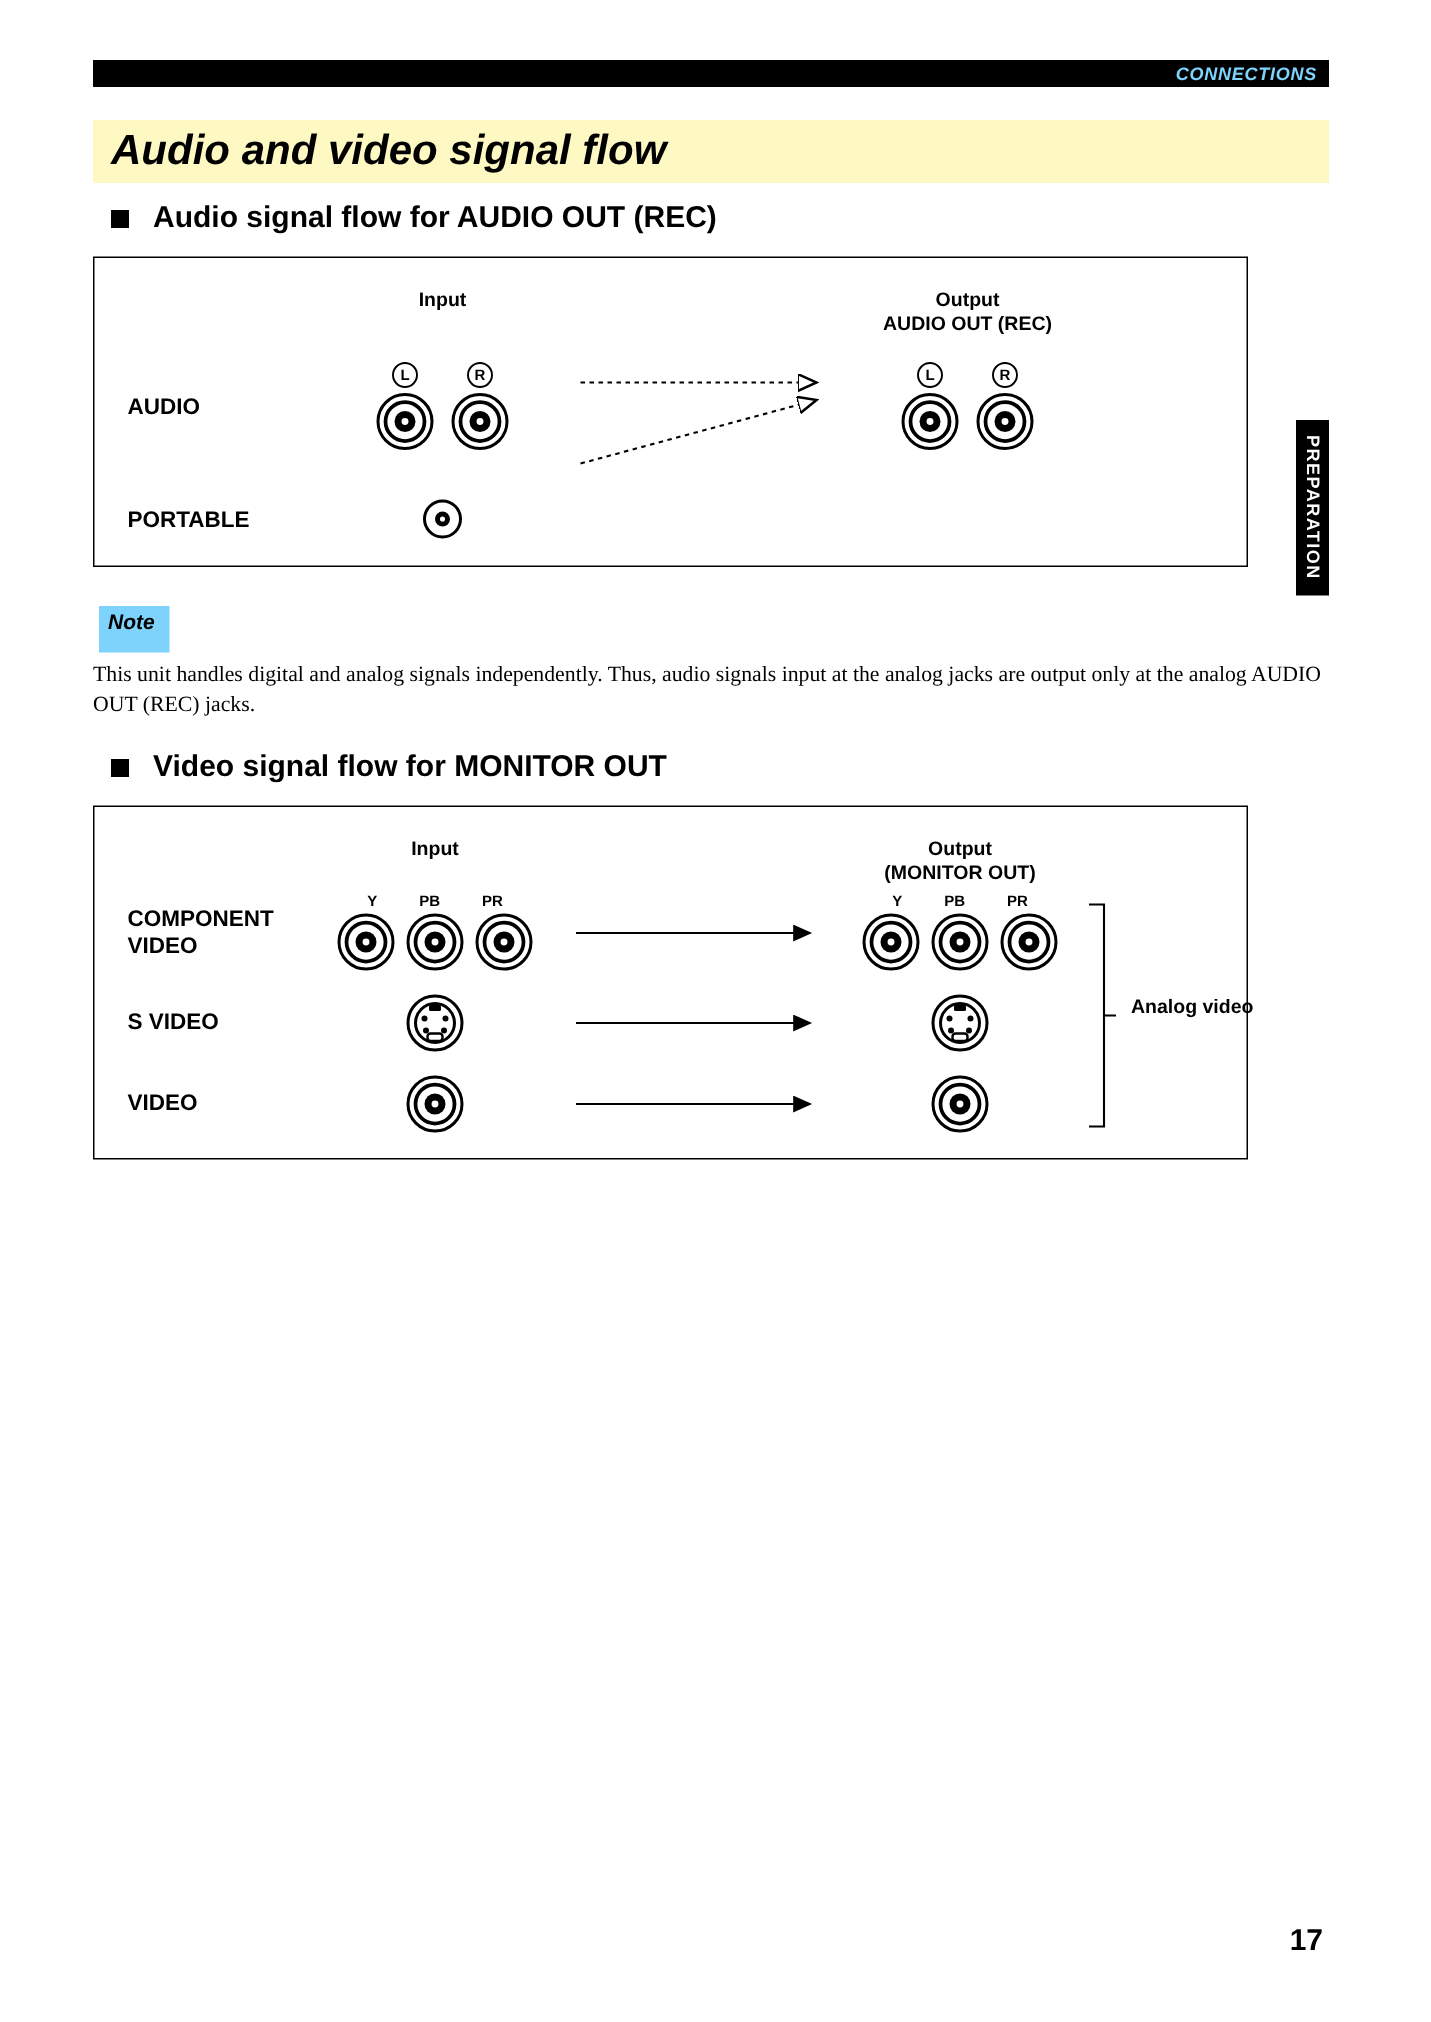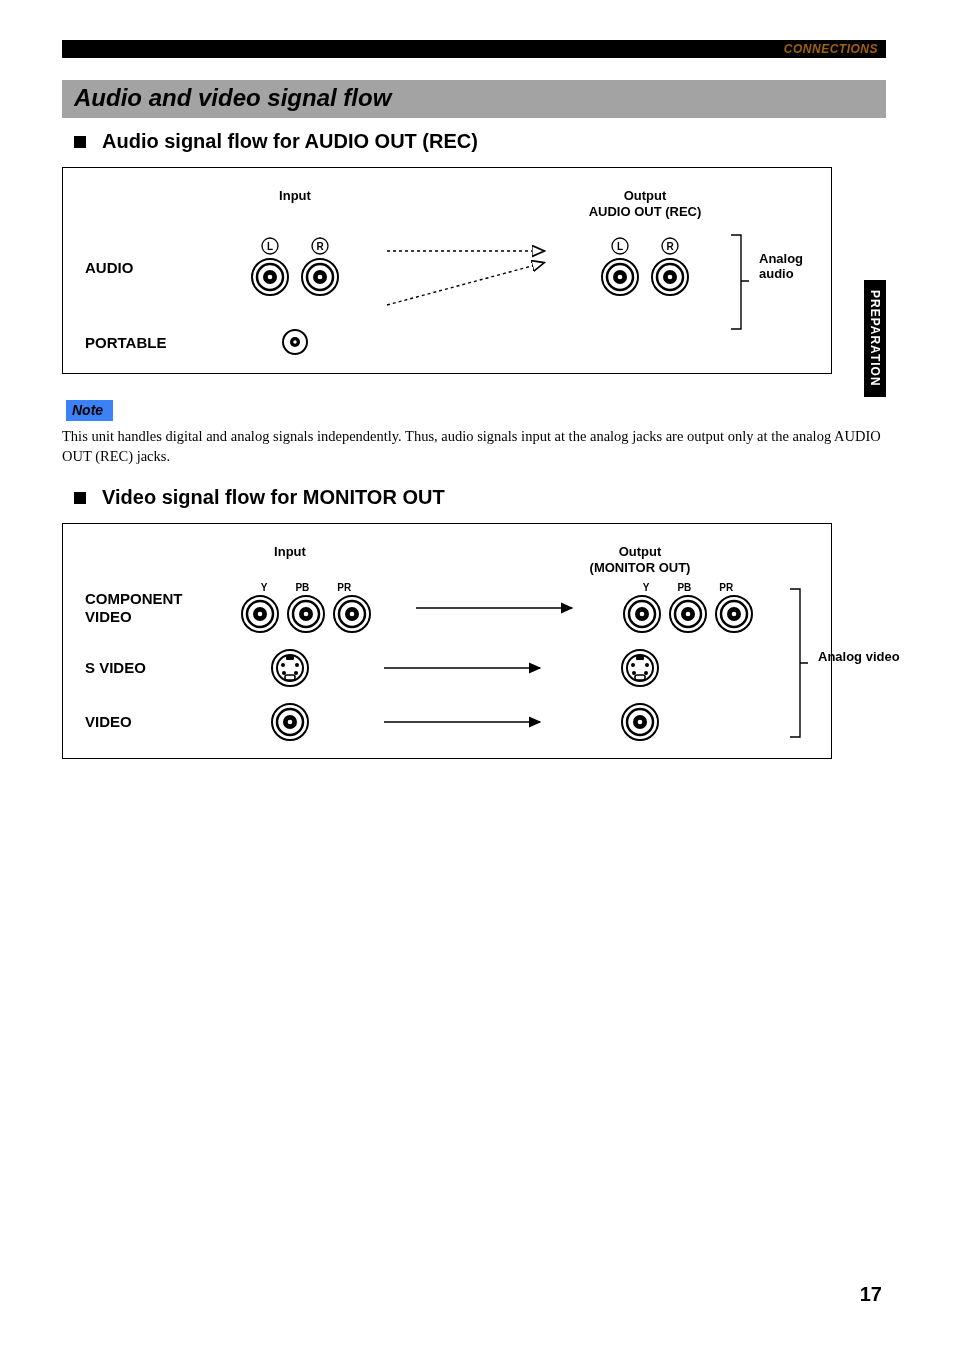--- a/index.html
+++ b/index.html
@@ -15,32 +15,32 @@
   .top-bar {
     height: 18px;
     background: #000;
     position: relative;
     margin-bottom: 22px;
   }
   .top-bar-text {
     position: absolute;
     right: 8px;
     top: 2px;
-    color: #a16207;
+    color: #7dd3fc;
     font-style: italic;
     font-weight: bold;
     font-size: 12px;
     letter-spacing: 0.5px;
   }
   .main-title-bar {
-    background: #a3a3a3;
+    background: #fef9c3;
     padding: 4px 12px 6px 12px;
     font-style: italic;
     font-weight: bold;
-    font-size: 24px;
+    font-size: 28px;
     font-family: Arial, sans-serif;
     margin-bottom: 12px;
   }
   .sub-heading {
     display: flex;
     align-items: center;
     margin: 10px 0 14px 12px;
     font-weight: bold;
     font-size: 20px;
   }
@@ -86,25 +86,25 @@
     background: #000;
     color: #fff;
     font-weight: bold;
     font-size: 12px;
     writing-mode: vertical-rl;
     padding: 10px 4px;
     letter-spacing: 1px;
   }
   .note-label {
     display: inline-block;
-    background: #3b82f6;
+    background: #7dd3fc;
     font-style: italic;
     font-weight: bold;
     font-size: 14px;
-    padding: 2px 10px 3px 6px;
+    padding: 2px 10px 13px 6px;
     margin: 0 0 6px 4px;
   }
   .note-text {
     font-family: "Times New Roman", Times, serif;
     font-size: 14.5px;
     line-height: 1.35;
     margin: 0 0 20px 0;
   }
   .right-label {
     font-weight: bold;
@@ -226,26 +226,20 @@
       </div>
       <div style="display:flex; gap:10px;">
         <svg width="40" height="40">
             <use href="#rca-jack"></use>
           </svg>
         <svg width="40" height="40">
             <use href="#rca-jack"></use>
           </svg>
       </div>
     </div>
-    <div style="position:relative; height:60px;">
-      <svg width="100" height="110" style="position:absolute; top:-8px; left:-12px;">
-        <path d="M8,6 L18,6 L18,100 L8,100 M18,52 L26,52" fill="none" stroke="#000" stroke-width="1.4"></path>
-      </svg>
-      <span class="right-label" style="position:absolute; left:18px; top:14px;">Analog audio</span>
-    </div>
   </div>
 
   <div style="display:grid; grid-template-columns: 120px 180px 170px 180px 100px; align-items:center; margin-top:20px;">
     <div class="row-label">PORTABLE</div>
     <div class="cell">
       <svg width="30" height="30">
           <use href="#mini-jack"></use>
         </svg>
     </div>
     <div></div>
@@ -268,21 +262,21 @@
   <div style="display:grid; grid-template-columns: 115px 180px 170px 180px 105px; align-items:start;">
     <div></div>
     <div class="col-header">Input</div>
     <div></div>
     <div class="col-header">
       <span>Output</span><br><span>(MONITOR OUT)</span>
     </div>
     <div></div>
   </div>
 
-  <div style="display:grid; grid-template-columns: 115px 180px 170px 180px 105px; align-items:center; margin-top:2px;gap:16px;">
+  <div style="display:grid; grid-template-columns: 115px 180px 170px 180px 105px; align-items:center; margin-top:2px;">
     <div class="row-label">COMPONENT VIDEO</div>
     <div class="cell">
       <div style="display:flex; gap:28px; font-size:10px; font-weight:bold; margin-bottom:1px;">
         <span>Y</span>
         <span><span>PB</span></span>
         <span><span>PR</span></span>
       </div>
       <div style="display:flex; gap:6px;">
         <svg width="40" height="40">
             <use href="#rca-jack"></use>

